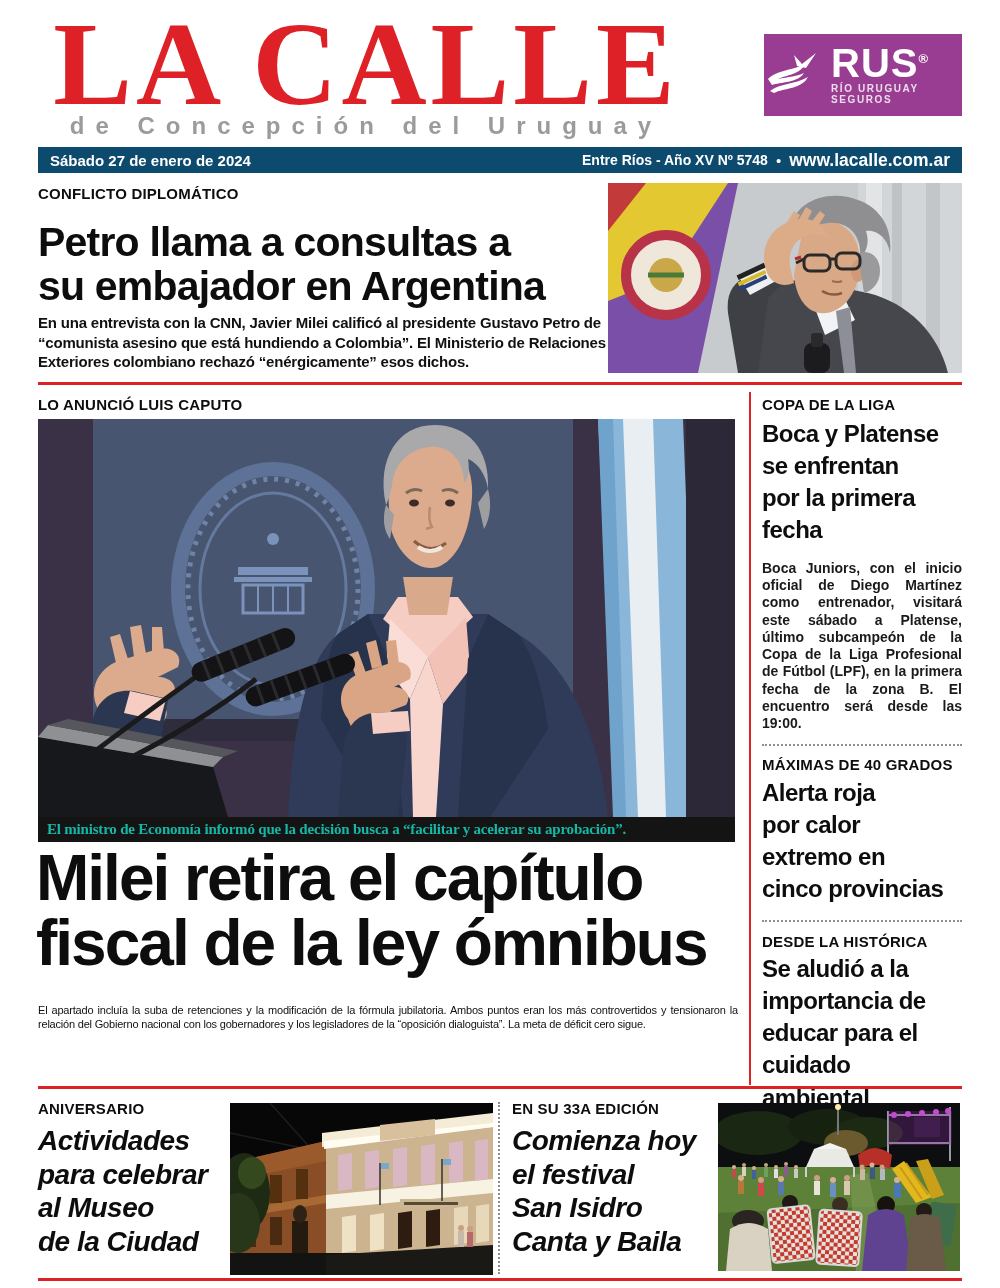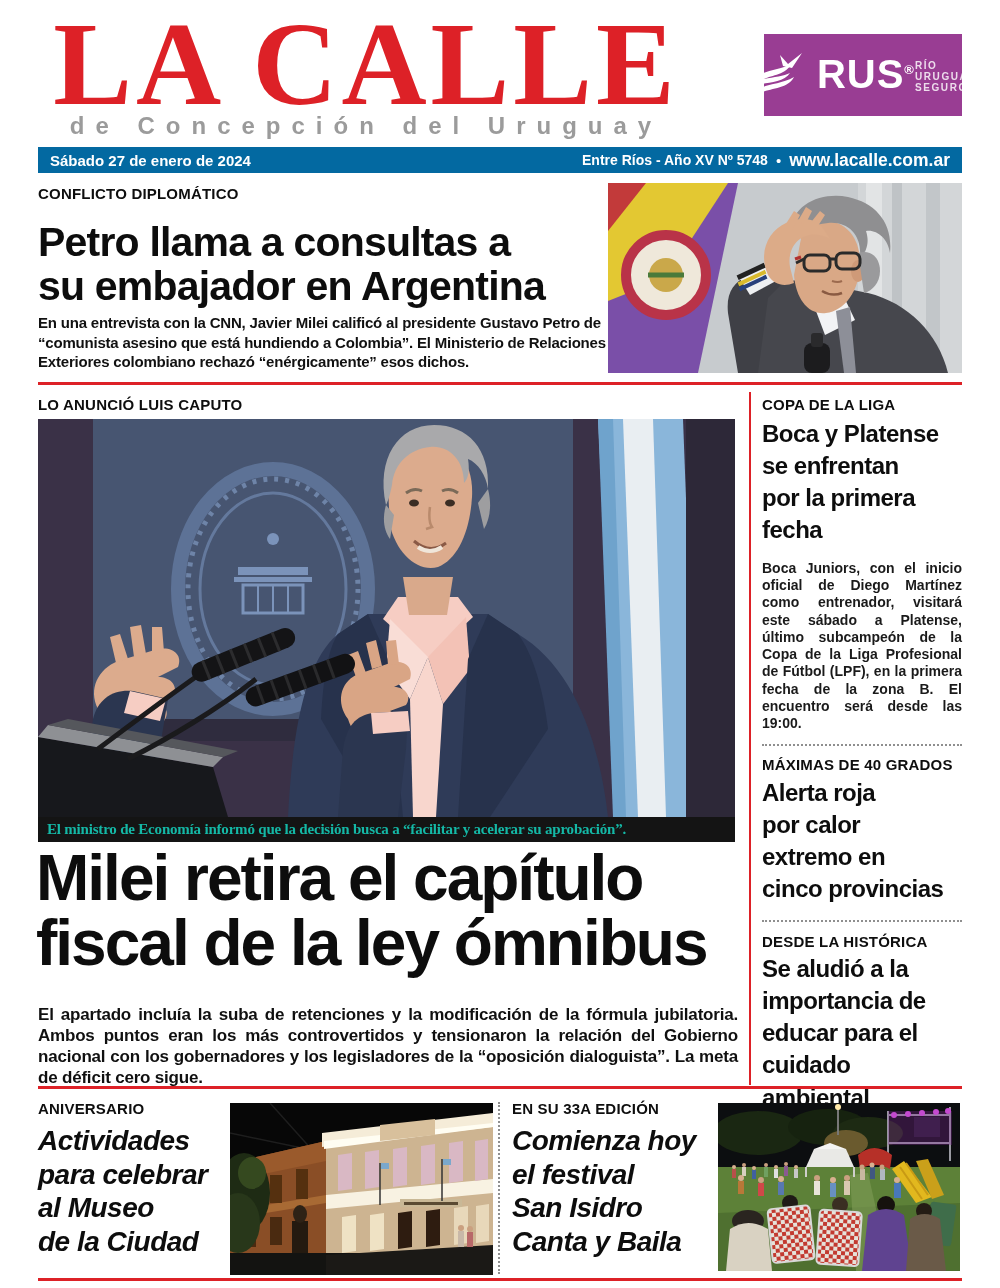--- a/index.html
+++ b/index.html
@@ -8,42 +8,42 @@
   .abs{position:absolute;}
 
   
   .mh-title{left:38px;top:6px;width:656px;text-align:center;
     font-family:"Liberation Serif",serif;font-weight:bold;font-size:118px;line-height:1;
     letter-spacing:4px;color:#dd2127;white-space:nowrap;}
   .mh-sub{left:38px;top:112px;width:656px;text-align:center;font-weight:bold;
     font-size:24px;letter-spacing:11px;color:#9b9b9b;white-space:nowrap;}
   .rus-ad{left:764px;top:34px;width:198px;height:82px;background:#993d93;
     display:flex;align-items:center;justify-content:center;gap:9px;}
-  .rus-col{display:flex;align-items:flex-start;}
+  .rus-col{display:flex;flex-direction:column;align-items:flex-start;}
   .rus-word{font-size:40px;font-weight:bold;color:#fff;line-height:0.85;letter-spacing:1px;}
   .rus-word sup{font-size:13px;}
   .rus-tag{font-size:10px;letter-spacing:1.6px;color:rgba(255,255,255,0.82);margin-top:3px;font-weight:bold;}
 
   
-  .datebar{left:38px;top:147px;width:924px;height:26px;background:#0369a1;color:#fff;
+  .datebar{left:38px;top:147px;width:924px;height:26px;background:#0c4a6e;color:#fff;
     display:flex;justify-content:space-between;align-items:center;padding:0 12px;box-sizing:border-box;}
   .db-date{font-size:15px;font-weight:bold;}
   .db-right{display:flex;align-items:center;gap:8px;}
   .db-ed{font-size:14px;font-weight:bold;}
   .db-bullet{font-size:15px;}
   .db-site{font-size:17.5px;font-weight:bold;color:#fff;text-decoration:none;}
 
   .kicker{font-size:15px;font-weight:bold;letter-spacing:0.2px;color:#0e0e0e;white-space:nowrap;}
   .hl{font-weight:bold;color:#0d0d0d;}
   .ts-headline .hl{font-size:41px;line-height:1.08;letter-spacing:-0.8px;}
   .ms-headline .hl{font-size:64px;line-height:1.01;letter-spacing:-2px;}
   .sb-headline .hl{font-size:24px;line-height:1.34;letter-spacing:-0.5px;}
   .bt-headline .hl{font-size:28px;line-height:1.2;letter-spacing:-0.5px;font-style:italic;}
   .ts-body{font-size:15px;line-height:1.3;letter-spacing:-0.2px;font-weight:bold;width:585px;}
-  .ms-body{font-size:17px;line-height:1.24;letter-spacing:-0.2px;font-weight:bold;
+  .ms-body{font-size:11px;line-height:1.24;letter-spacing:-0.2px;font-weight:normal;
     text-align:justify;width:700px;color:#101010;}
   .sb-body{font-size:14px;line-height:1.23;text-align:justify;font-weight:bold;color:#1a1a1a;width:200px;}
 
   .caption{left:38px;top:817px;width:697px;height:25px;background:#141414;color:#14b8a6;
     font-size:15px;font-weight:bold;line-height:25px;padding:0 9px;box-sizing:border-box;
     white-space:nowrap;overflow:hidden;letter-spacing:-0.2px;font-family:Liberation Serif, serif;}
 
   .redline{background:#dd2127;}
   .hdots{border-top:2px dotted #8f8f8f;width:200px;height:0;}
   .vdots{border-left:2px dotted #8f8f8f;width:0;height:172px;}

